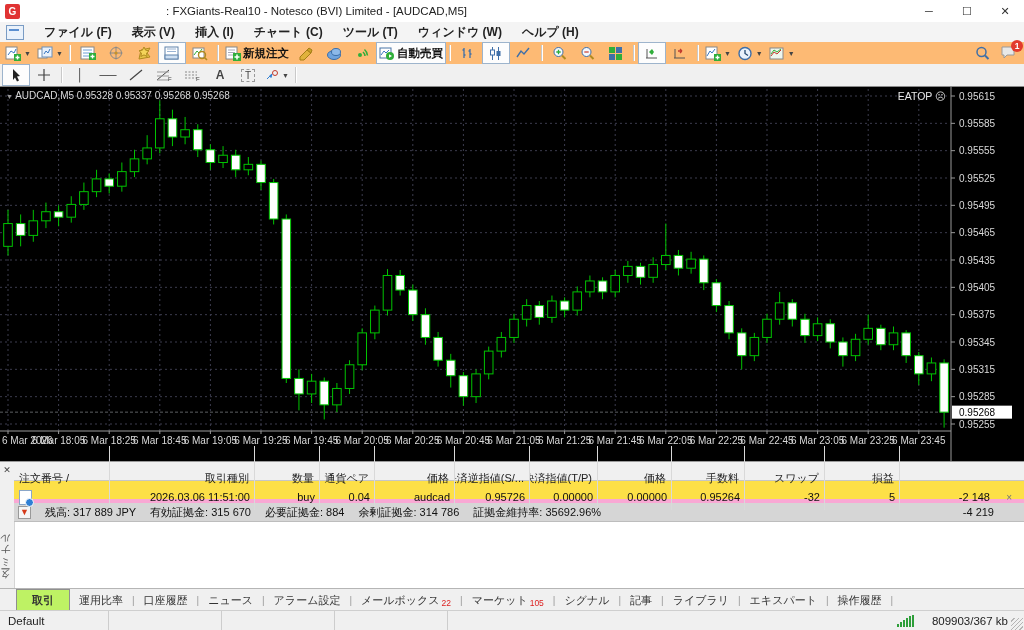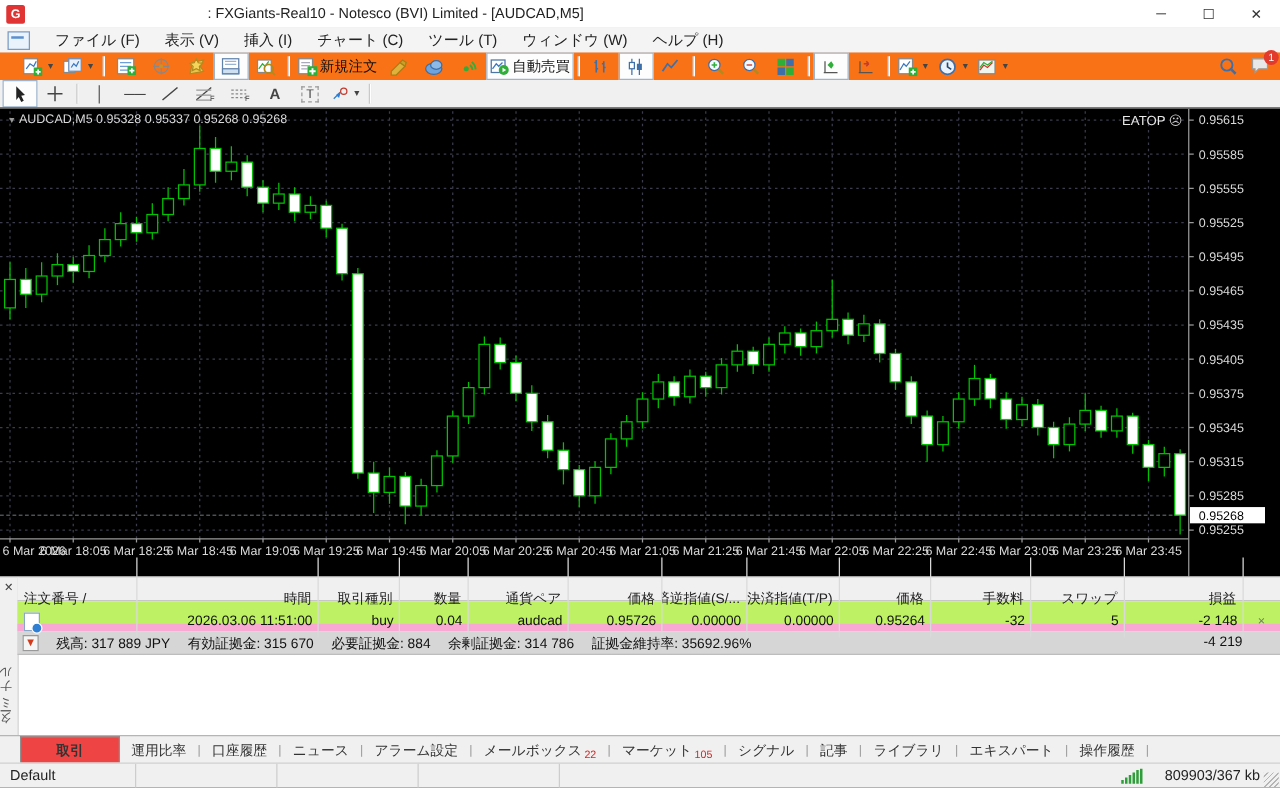--- a/index.html
+++ b/index.html
@@ -7,26 +7,26 @@
        background:#f0f0f0;position:relative;font-size:12px;color:#111;}
   .band{position:absolute;left:0;right:0;}
   
   #titlebar{top:0;height:22px;background:#ffffff;border-bottom:1px solid #e3e3e3;display:flex;align-items:center;}
   #app-logo{width:15px;height:15px;background:#e03333;color:#fff;font-weight:bold;font-size:10px;
             display:flex;align-items:center;justify-content:center;margin:0 6px 0 5px;border-radius:2px;}
   #title-text{font-size:11.5px;color:#222;margin-left:140px;}
   #win-controls{margin-left:auto;display:flex;height:100%;}
   .winbtn{width:38px;height:100%;display:flex;align-items:center;justify-content:center;font-size:11px;color:#333;}
   
-  #menubar{top:22px;height:20px;background:#f4f4f4;border-bottom:1px solid #e0e0e0;display:flex;align-items:center;}
+  #menubar{top:22px;height:20px;background:#f4f4f4;border-bottom:1px solid #e0e0e0;display:flex;align-items:center;font-weight:bold;}
   #menu-doc-icon{width:16px;height:13px;border:1px solid #7a9cc4;background:#eaf2fb;margin:0 10px 0 6px;position:relative;}
   #menu-doc-icon:after{content:"";position:absolute;left:2px;top:3px;width:10px;height:2px;background:#5b8fd0;}
   .menu-item{padding:2px 10px;color:#222;font-size:12px;}
   
-  #toolbar1{top:42px;height:22px;background:#f97316;border-bottom:1px solid #dcdcdc;display:flex;align-items:center;padding-left:15px;}
+  #toolbar1{top:42px;height:22px;background:#fdba74;border-bottom:1px solid #dcdcdc;display:flex;align-items:center;padding-left:2px;font-weight:bold;}
   #toolbar2{top:64px;height:22px;background:#f0f0f0;border-bottom:1px solid #bdbdbd;display:flex;align-items:center;padding-left:2px;}
   .tbtn{height:20px;min-width:22px;display:flex;align-items:center;justify-content:center;gap:2px;
         border:1px solid transparent;padding:0 2px;}
   .tbtn.pressed{background:#fdfdfd;border:1px solid #9db4cc;}
   .tbtn .lbl{font-size:11.5px;white-space:nowrap;}
   .tsep{width:1px;height:16px;background:#c9c9c9;border-right:1px solid #fff;margin:0 3px;}
   .dd{font-size:7px;color:#444;margin-left:1px;}
   .tficon{font-size:12px;color:#444;}
   .tfbtn{height:18px;min-width:26px;display:flex;align-items:center;justify-content:center;
          font-size:10.5px;color:#333;border:1px solid transparent;margin:0 1px;}
@@ -45,37 +45,37 @@
   #term-strip{position:absolute;left:0;top:0;bottom:0;width:14px;background:#f0f0f0;border-right:1px solid #d5d5d5;}
   #term-close{position:absolute;left:1px;top:2px;width:12px;height:12px;font-size:9px;color:#444;
               display:flex;align-items:center;justify-content:center;}
   #term-vlabel{position:absolute;left:-1px;bottom:2px;width:14px;color:#555;font-size:10px;
                writing-mode:vertical-rl;transform:rotate(180deg);letter-spacing:1px;}
   #term-table{position:absolute;left:14px;top:0;right:0;}
   .trow{display:grid;grid-template-columns:96px 145px 65px 55px 80px 75px 68px 74px 73px 80px 75px 95px 1fr;
         height:18px;align-items:center;font-size:11px;}
   .trow.head{background:#f0f0f0;border-bottom:1px solid #c6c6c6;color:#222;}
   .trow.head .cell{border-right:1px solid #d9d9d9;height:100%;display:flex;align-items:center;}
-  .trow.order{background:#bef264;border-bottom:6px solid #f9a8d4;}
+  .trow.order{background:#fde047;border-bottom:4px solid #f9a8d4;}
   .cell{padding:16px 5px;overflow:hidden;white-space:nowrap;}
   .cell.r{text-align:right;justify-content:flex-end;}
   .balrow{display:flex;align-items:center;background:#d6d6d6;border-bottom:1px solid #bdbdbd;height:18px;
           font-size:11px;padding-left:4px;gap:14px;}
   .balrow .profit{margin-left:auto;margin-right:30px;}
   #order-doc{width:11px;height:13px;border:1px solid #8aa6c8;background:#fff;position:relative;display:inline-block;vertical-align:middle;}
   #order-doc:after{content:"";position:absolute;right:-3px;bottom:-3px;width:7px;height:7px;border-radius:50%;
                    background:#2f7fd4;border:1px solid #fff;}
   #bal-icon{width:11px;height:11px;background:#f5f5f5;border:1px solid #999;color:#d43a1a;font-size:9px;line-height:10px;
             text-align:center;display:inline-block;}
   .row-x{color:#777;font-size:10px;text-align:right;padding-right:12px;}
   
   #tabsbar{top:588px;height:22px;background:#f0f0f0;border-top:1px solid #b5b5b5;display:flex;align-items:flex-end;padding-left:16px;}
   .term-tab{font-size:11px;color:#333;padding:3px 9px;position:relative;display:flex;align-items:flex-start;}
-  .term-tab.active{background:#ef4444;border:1px solid #8f8f8f;border-bottom:1px solid #fff;margin-bottom:-1px;
-                   font-weight:bold;padding:3px 28px;}
+  .term-tab.active{background:#bef264;border:1px solid #8f8f8f;border-bottom:1px solid #fff;margin-bottom:-1px;
+                   font-weight:bold;padding:3px 15px;}
   .tab-sep{color:#9a9a9a;align-self:center;font-size:10px;}
   .tab-badge{color:#d22;font-size:8.5px;margin-left:2px;margin-top:5px;}
   
   #statusbar{top:610px;height:20px;background:#f0f0f0;border-top:1px solid #cfcfcf;display:flex;align-items:center;font-size:11.5px;color:#222;}
   .sb-sec{height:100%;display:flex;align-items:center;padding:0 8px;border-right:1px solid #cdcdcd;}
   #sb-help{width:424px;}
   #sb-default{width:92px;}
   .sb-empty{width:96px;}
   #sb-traffic{margin-left:auto;border-right:none;display:flex;align-items:center;gap:18px;padding-right:16px;}
   #traffic-bars{display:flex;align-items:flex-end;gap:1px;height:12px;}
@@ -614,21 +614,20 @@
 </div>
 
 <div class="band" id="terminal">
   <div id="term-strip">
     <div id="term-close">✕</div>
     <div id="term-vlabel">ターミナル</div>
   </div>
   <div id="term-table">
     <div class="trow head" id="thead-row">
         <div class="cell">注文番号  /</div>
-        <div class="cell r">時間</div>
         <div class="cell r">取引種別</div>
         <div class="cell r">数量</div>
         <div class="cell r">通貨ペア</div>
         <div class="cell r">価格</div>
         <div class="cell r">決済逆指値(S/...</div>
         <div class="cell r">決済指値(T/P)</div>
         <div class="cell r">価格</div>
         <div class="cell r">手数料</div>
         <div class="cell r">スワップ</div>
         <div class="cell r">損益</div>

